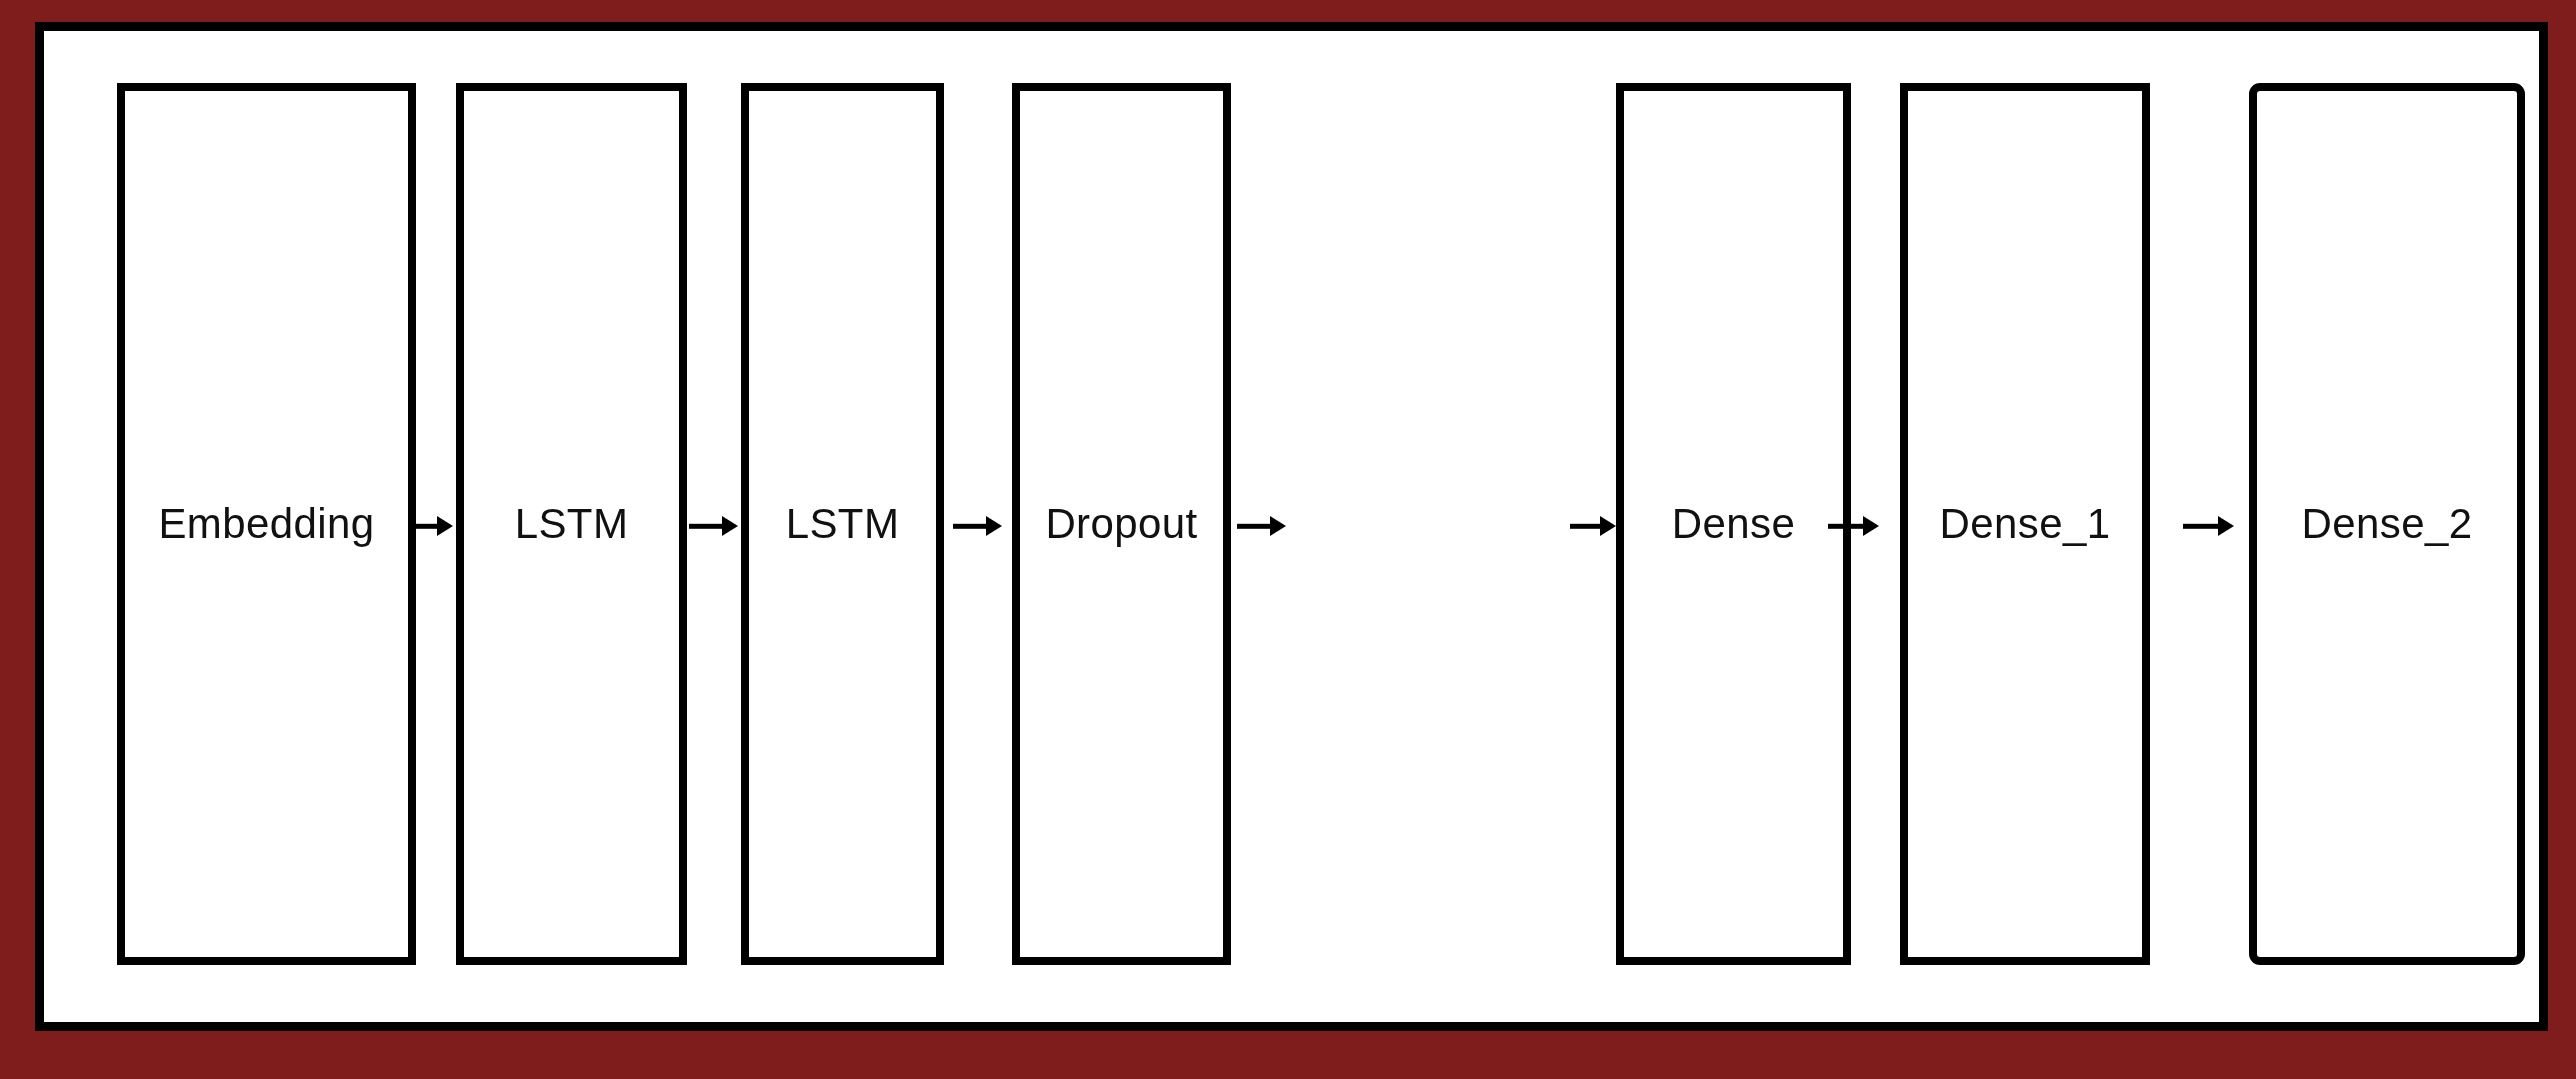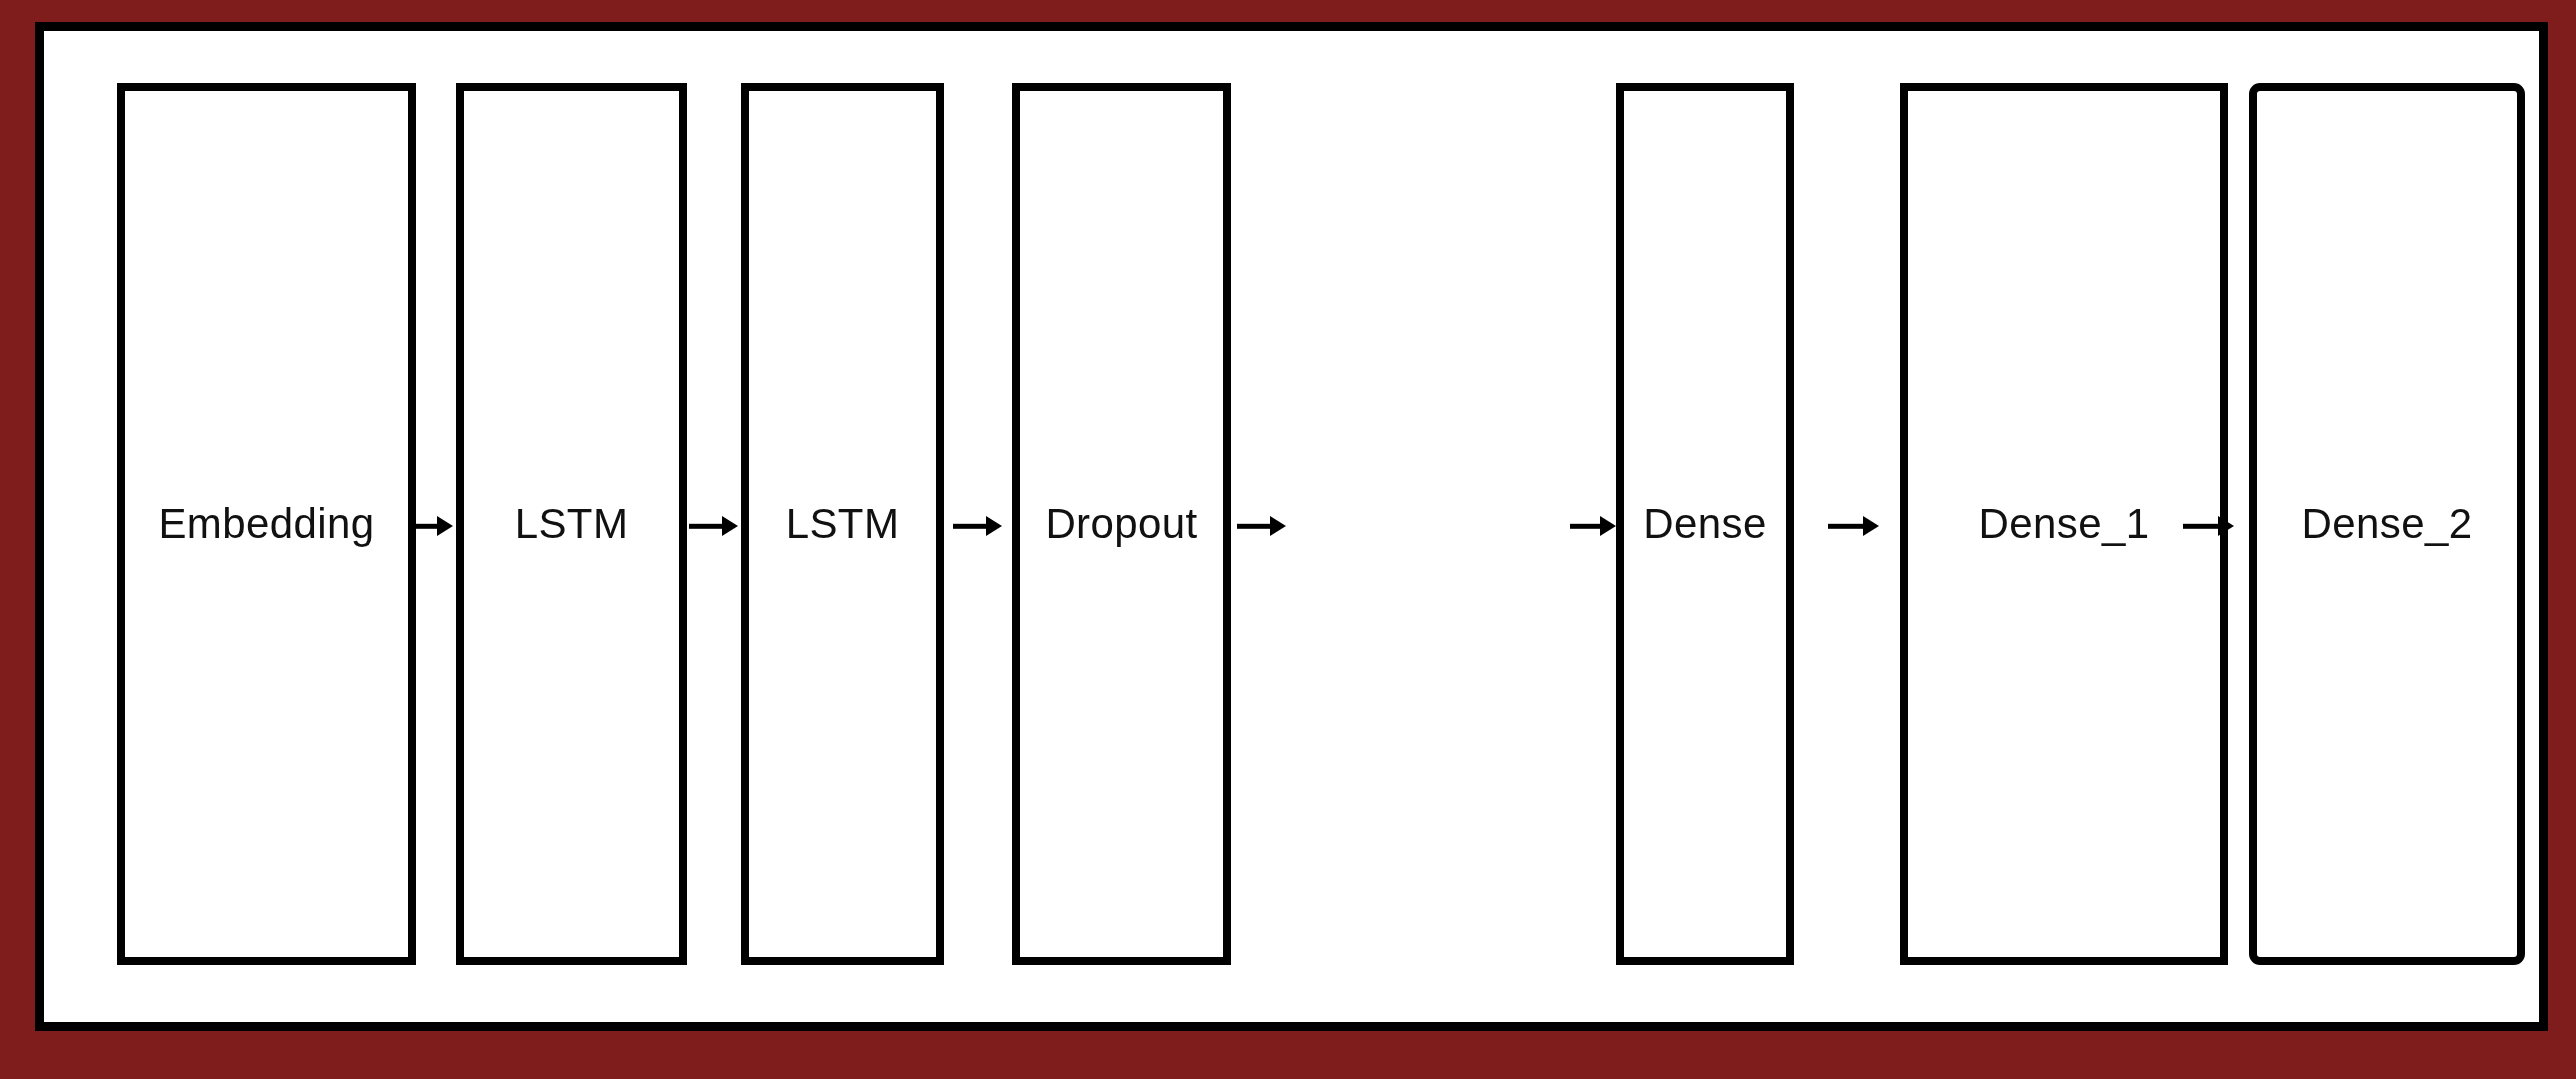--- a/index.html
+++ b/index.html
@@ -112,30 +112,30 @@
     <span class="shaft"></span>
     <span class="head"></span>
   </div>
 
 
   <div class="arrow" style="left:1570px; width:46px;">
     <span class="shaft"></span>
     <span class="head"></span>
   </div>
 
-  <div class="layer-box" style="left:1616px; width:178px;">
+  <div class="layer-box" style="left:1616px; width:235px;">
     <span class="layer-label">Dense</span>
   </div>
 
   <div class="arrow" style="left:1828px; width:51px;">
     <span class="shaft"></span>
     <span class="head"></span>
   </div>
 
-  <div class="layer-box" style="left:1900px; width:328px;">
+  <div class="layer-box" style="left:1900px; width:250px;">
     <span class="layer-label">Dense_1</span>
   </div>
 
   <div class="arrow" style="left:2183px; width:51px;">
     <span class="shaft"></span>
     <span class="head"></span>
   </div>
 
   <div class="layer-box" style="left:2249px; width:276px;border-radius:11px;">
     <span class="layer-label">Dense_2</span>

